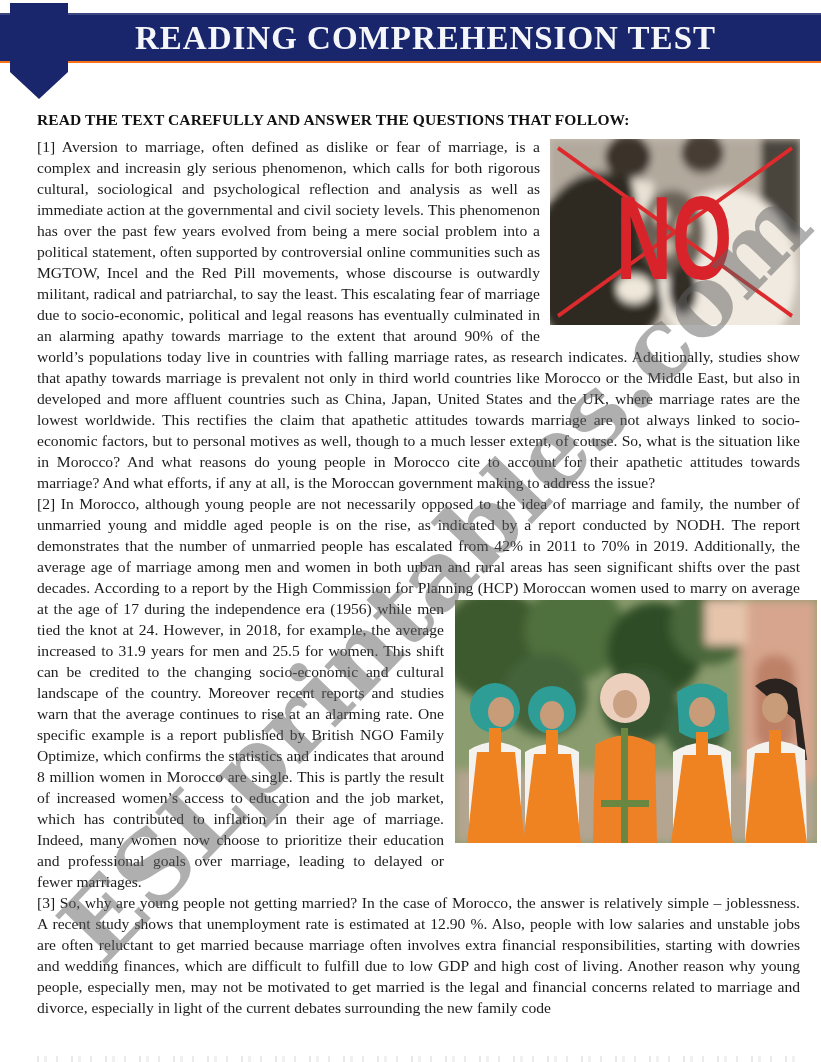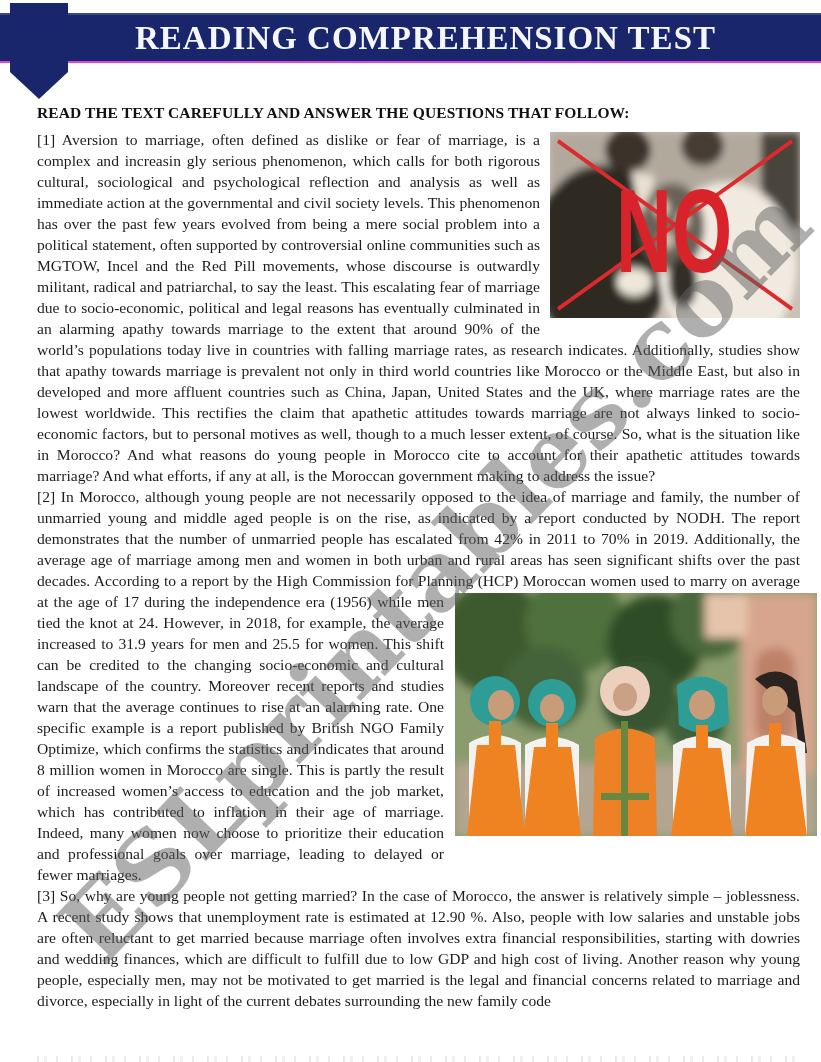--- a/index.html
+++ b/index.html
@@ -15,21 +15,21 @@
     overflow: hidden;
   }
 
   
   .header-band {
     position: absolute;
     left: 0; top: 13px;
     width: 821px; height: 50px;
     background: #19266b;
     border-top: 2px solid #3a4780;
-    border-bottom: 2px solid #d946ef;
+    border-bottom: 2px solid #f97316;
     display: flex; align-items: center; justify-content: center;
   }
   .header-title {
     color: #f5f6fa;
     font-weight: bold;
     font-size: 33px;
     letter-spacing: 1px;
     padding-left: 30px;
     white-space: nowrap;
   }
@@ -38,21 +38,21 @@
     left: 10px; top: 3px;
     width: 58px; height: 96px;
     background: #19266b;
     clip-path: polygon(0 0, 100% 0, 100% 72%, 50% 100%, 0 72%);
     z-index: 3;
   }
 
   
   .content {
     position: absolute;
-    left: 0; top: 68px;
+    left: 0; top: 75px;
     width: 821px;
     padding: 36px 21px 0 37px;
   }
   .instruction {
     font-weight: bold;
     font-size: 15.5px;
     color: #111111;
     letter-spacing: 0.1px;
     margin-bottom: 7px;
   }

